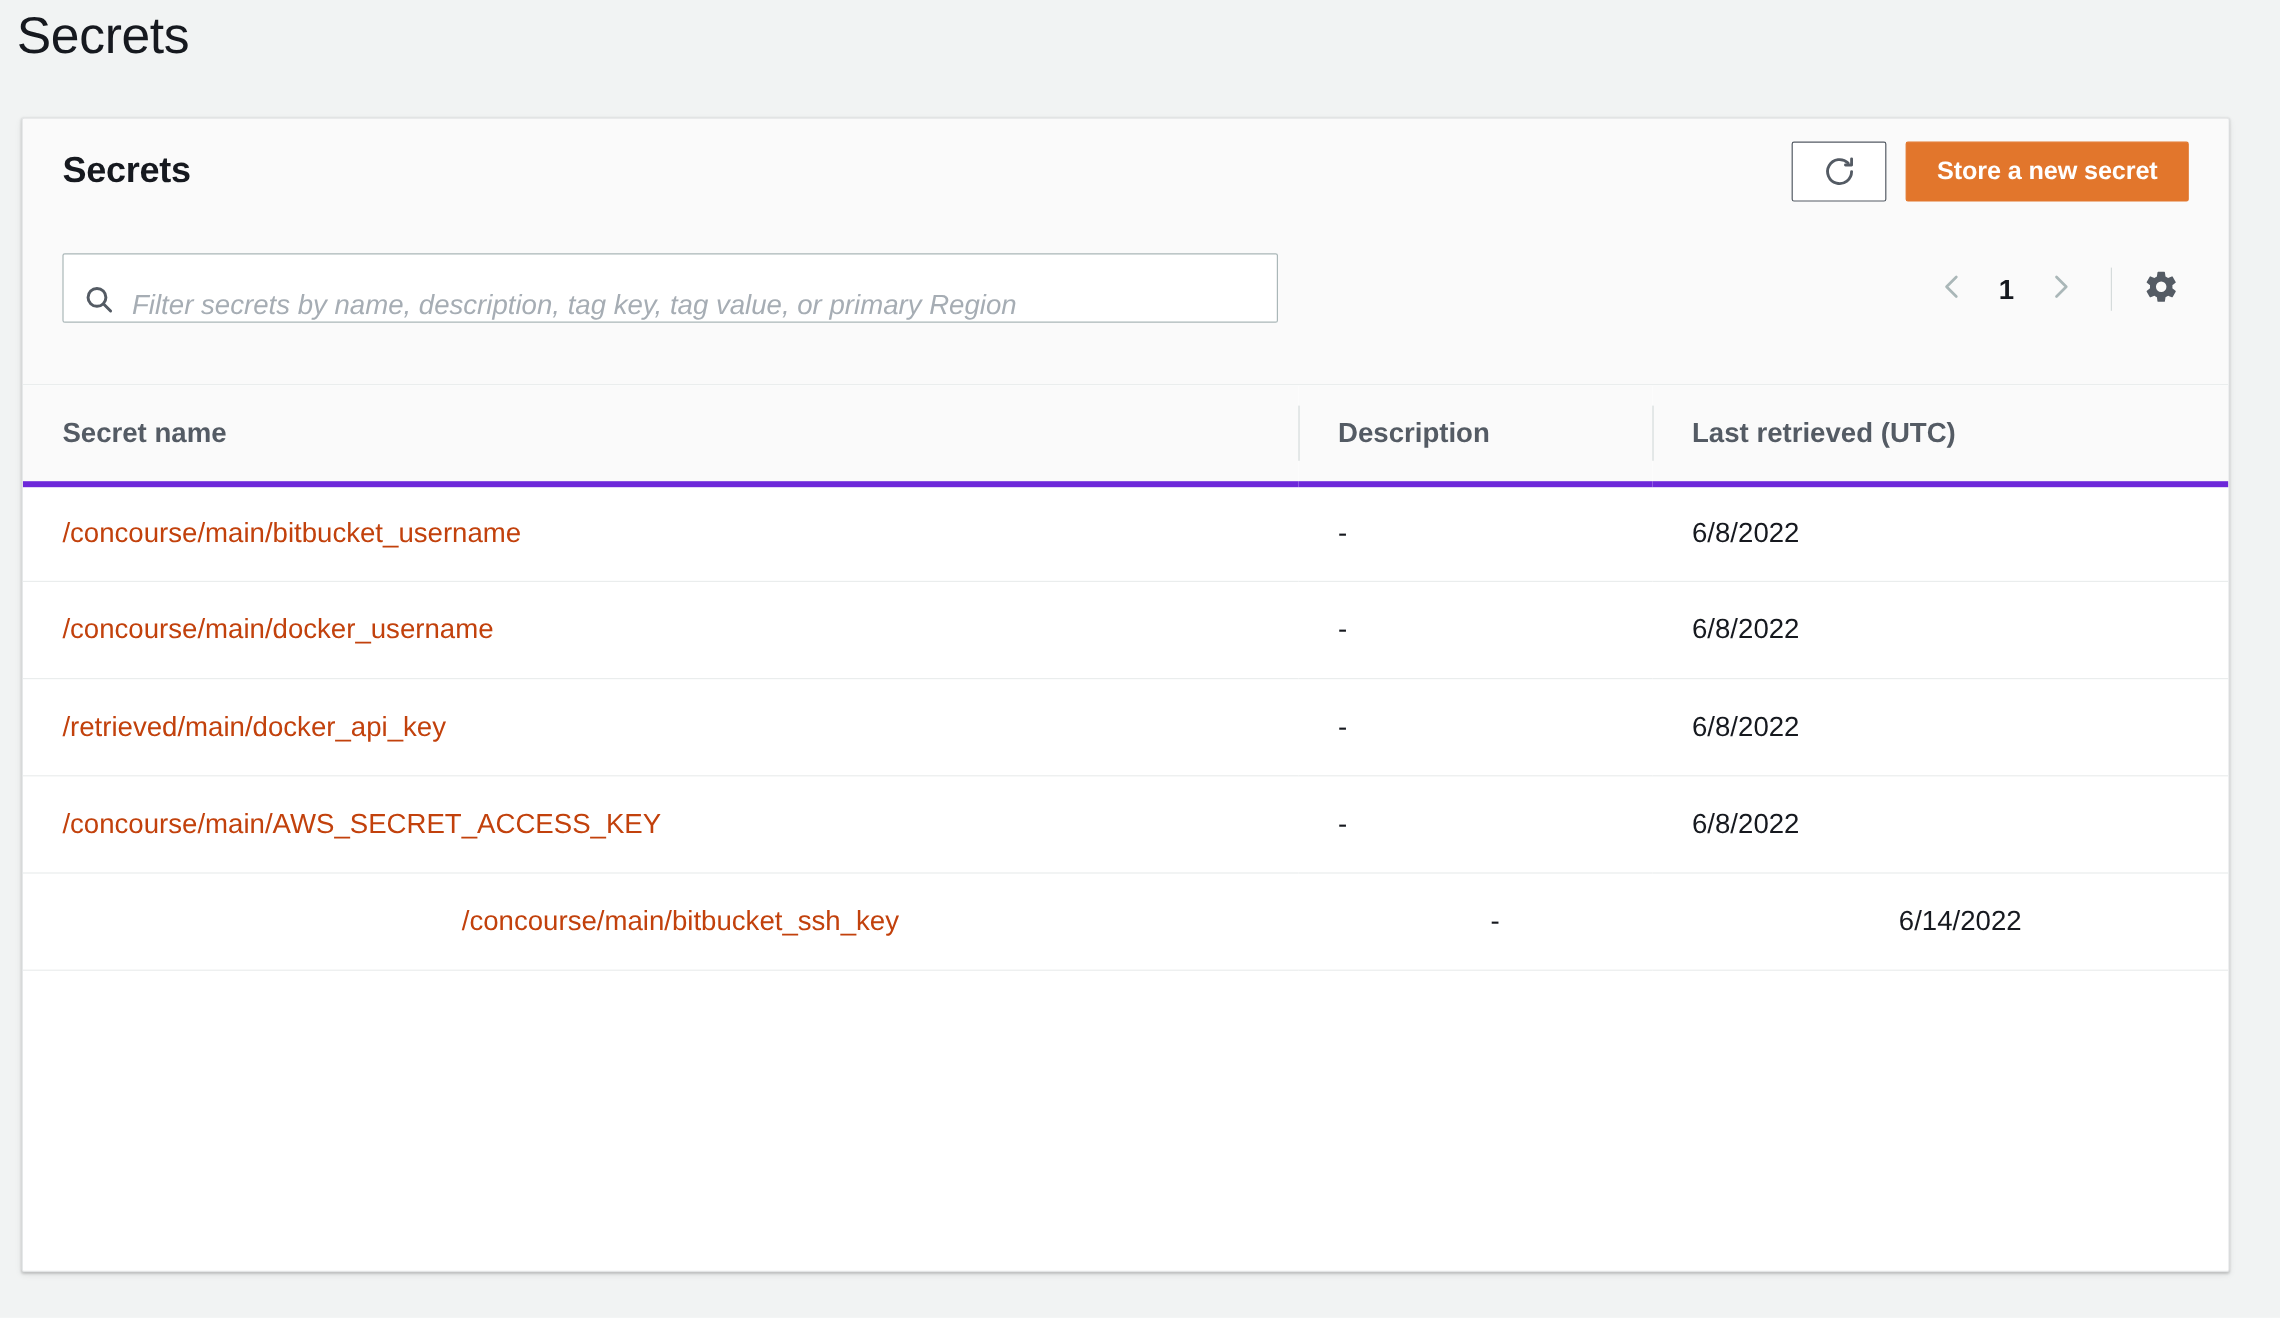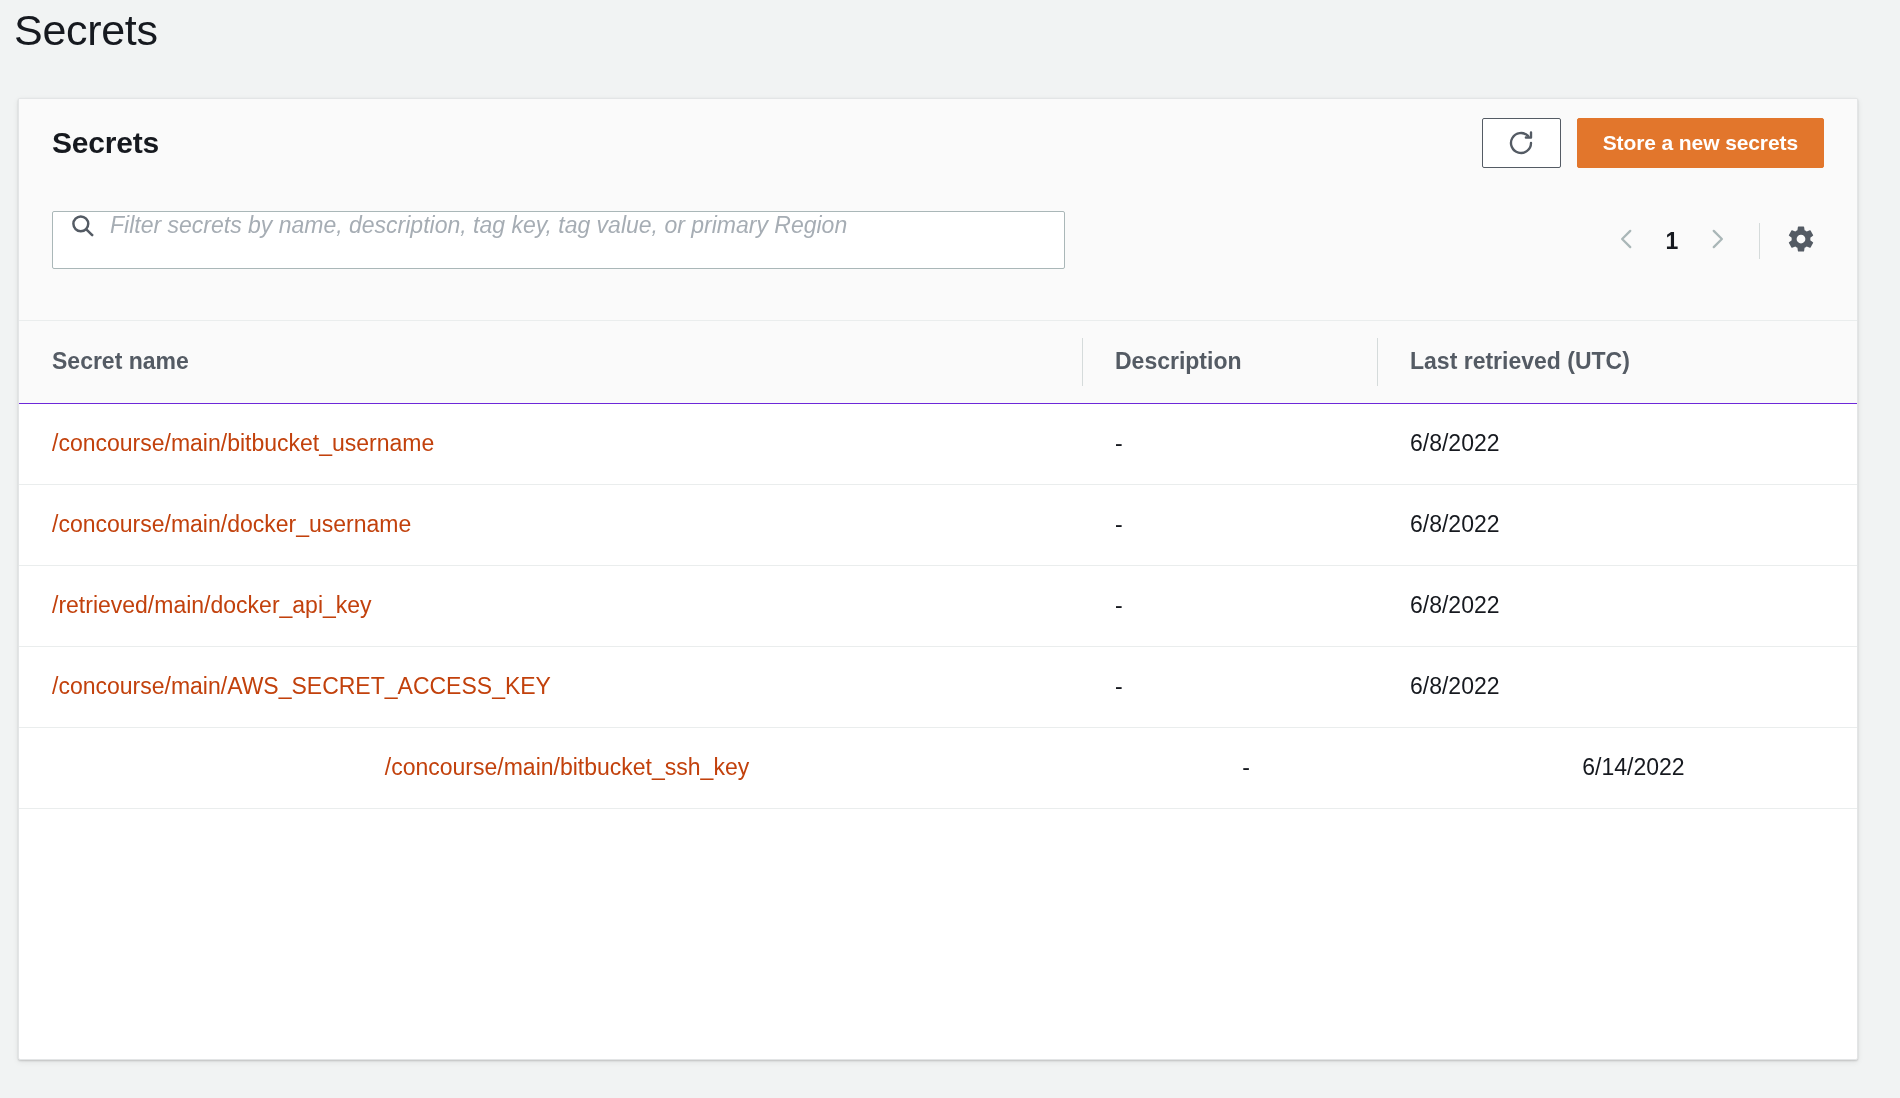--- a/index.html
+++ b/index.html
@@ -117,21 +117,21 @@
   .search-wrap {
     position: absolute;
     left: 33px;
     top: 0;
     width: 1013px;
     height: 58px;
     background: #ffffff;
     border: 1px solid #aab7b8;
     border-radius: 2px;
     display: flex;
-    align-items: flex-start;
+    align-items: flex-end;
     padding: 0 16px;
     gap: 14px;
   }
 
   .search-icon { flex: 0 0 auto; display: block; }
 
   .search-input {
     flex: 1 1 auto;
     border: none;
     outline: none;
@@ -195,21 +195,21 @@
   .table { width: 100%; border-collapse: collapse; table-layout: fixed; }
 
   .table thead th {
     background: #fafafa;
     height: 82px;
     text-align: left;
     font-size: 23px;
     font-weight: 700;
     color: #545b64;
     padding: 0 0 0 33px;
-    border-bottom: 1px solid #6d28d9;
+    border-bottom: 5px solid #6d28d9;
     vertical-align: middle;
     position: relative;
   }
 
   .col-name   { width: 1063px; }
   .col-desc   { width: 295px; }
   .col-date   { width: 480px; }
 
   .table thead th.divided::before {
     content: "";
@@ -259,21 +259,21 @@
 
       <div class="header-actions">
         <div class="refresh-button">
           <span>
             <svg width="30" height="30" viewBox="0 0 24 24" fill="none" stroke="#545b64" stroke-width="1.9" stroke-linecap="round" stroke-linejoin="round">
               <path d="M20 12a8 8 0 1 1-2.34-5.66"></path>
               <polyline points="20 3.5 20 7.6 15.9 7.6"></polyline>
             </svg>
           </span>
         </div>
-        <div class="primary-button">Store a new secrets</div>
+        <div class="primary-button">Store a new secret</div>
       </div>
 
       <div class="filter-row">
 
         <div class="search-wrap">
           <span class="search-icon">
             <svg width="27" height="27" viewBox="0 0 24 24" fill="none" stroke="#545b64" stroke-width="2.2" stroke-linecap="round">
               <circle cx="10.5" cy="10.5" r="6.6"></circle>
               <line x1="15.4" y1="15.4" x2="20.6" y2="20.6"></line>
             </svg>

